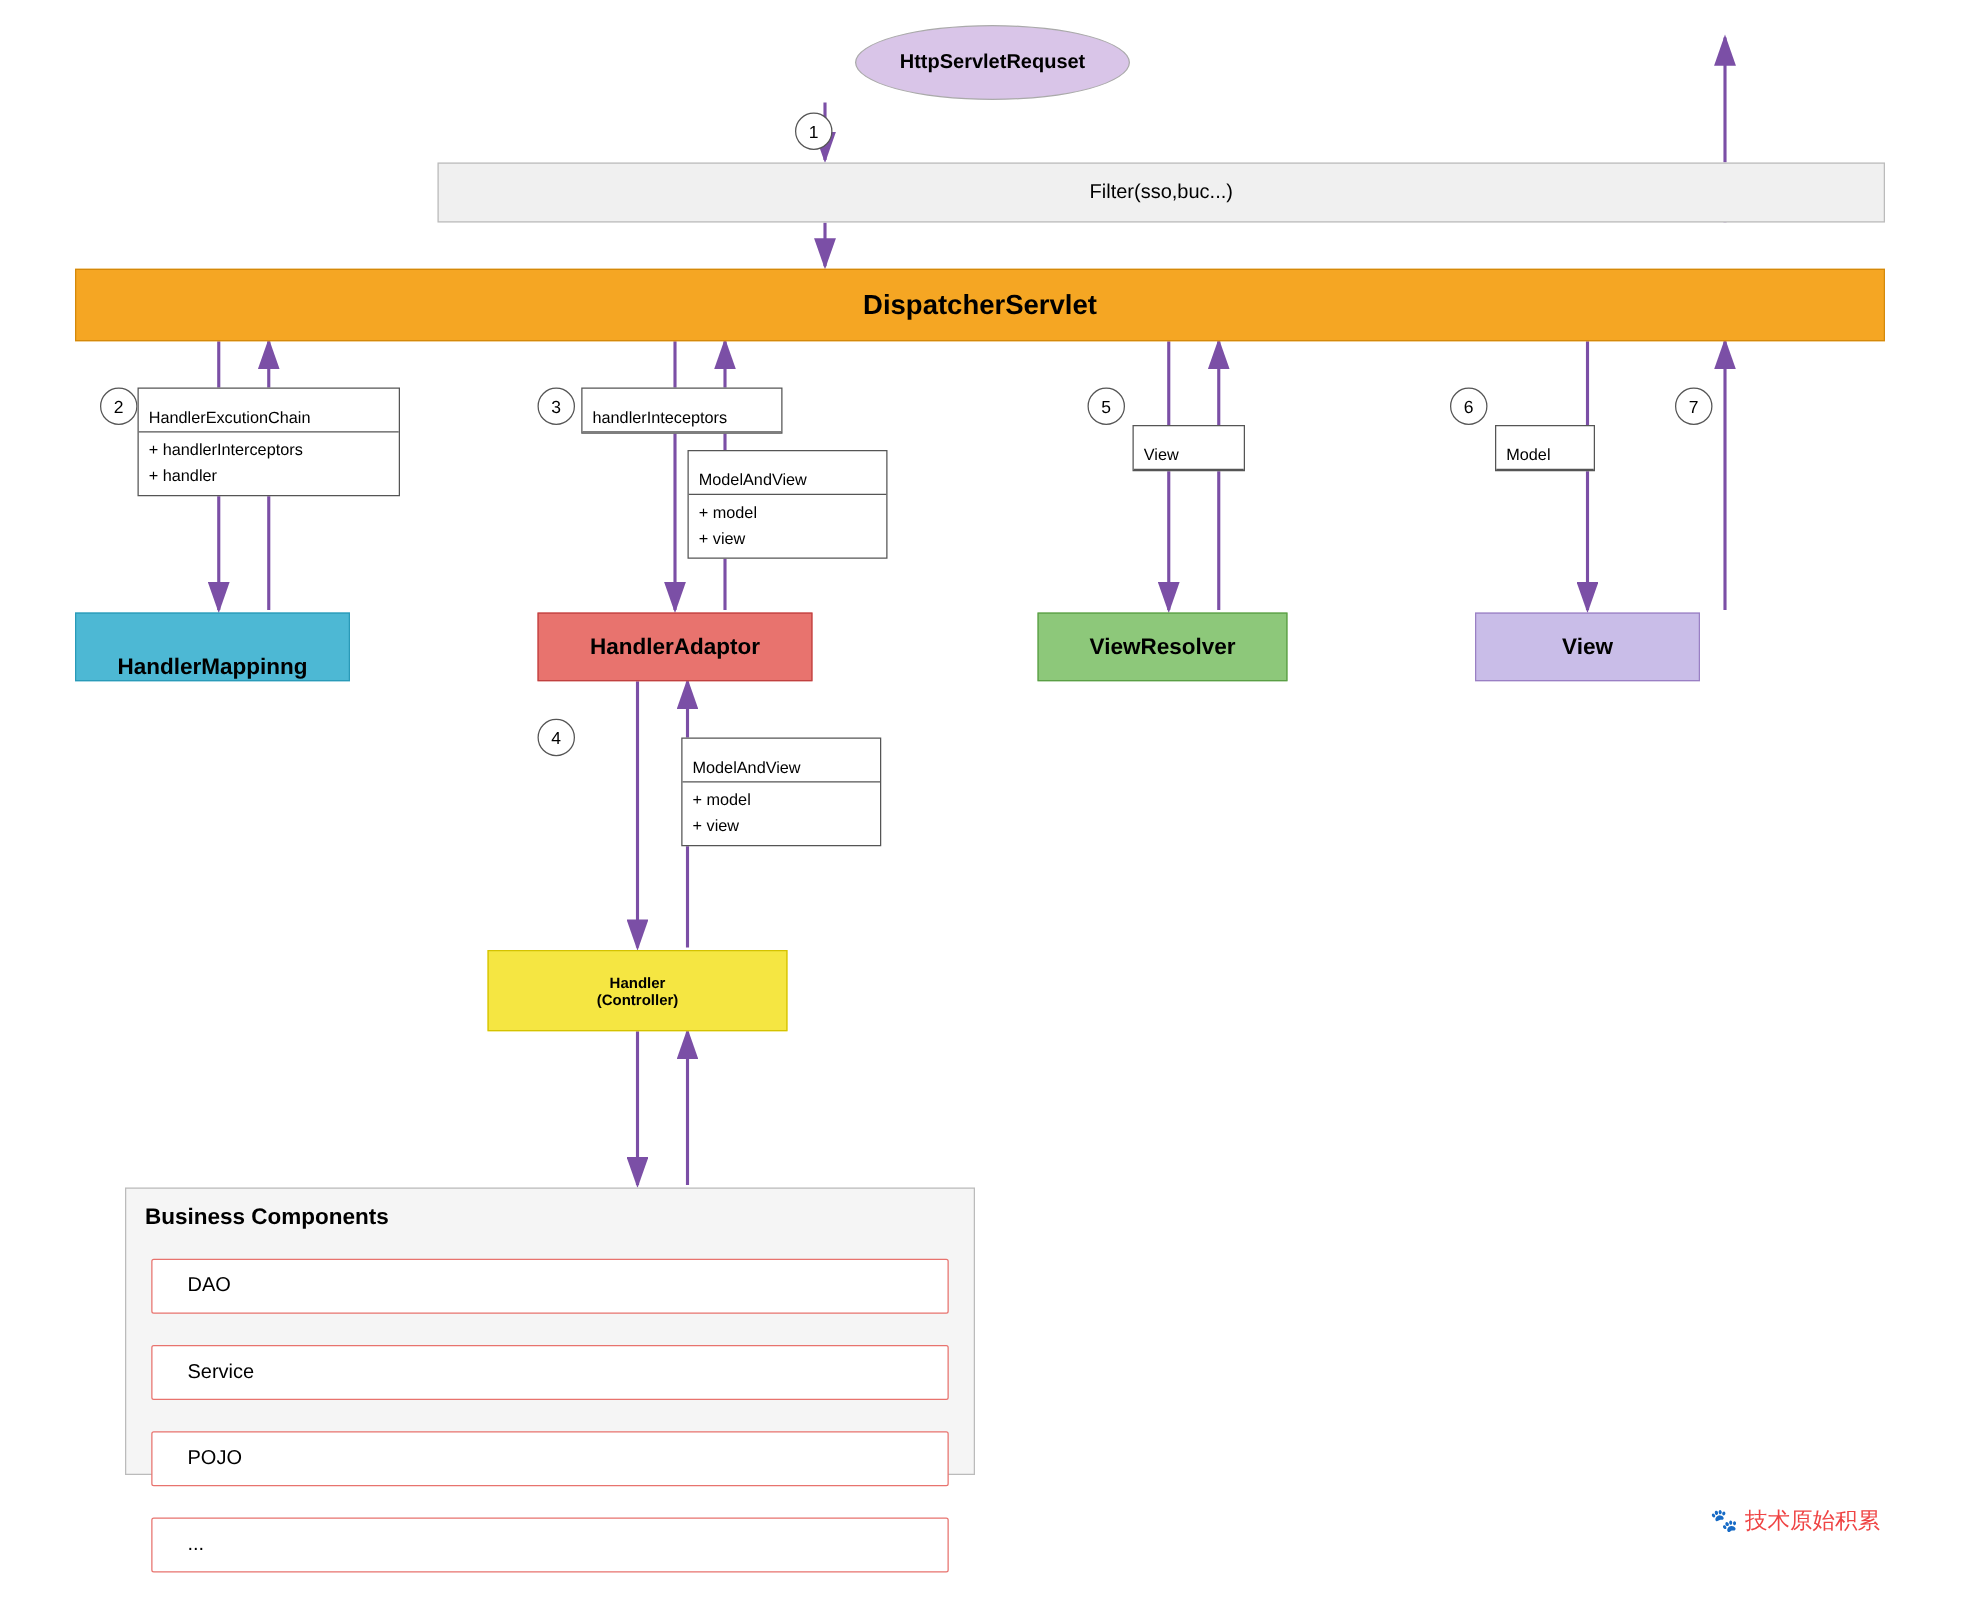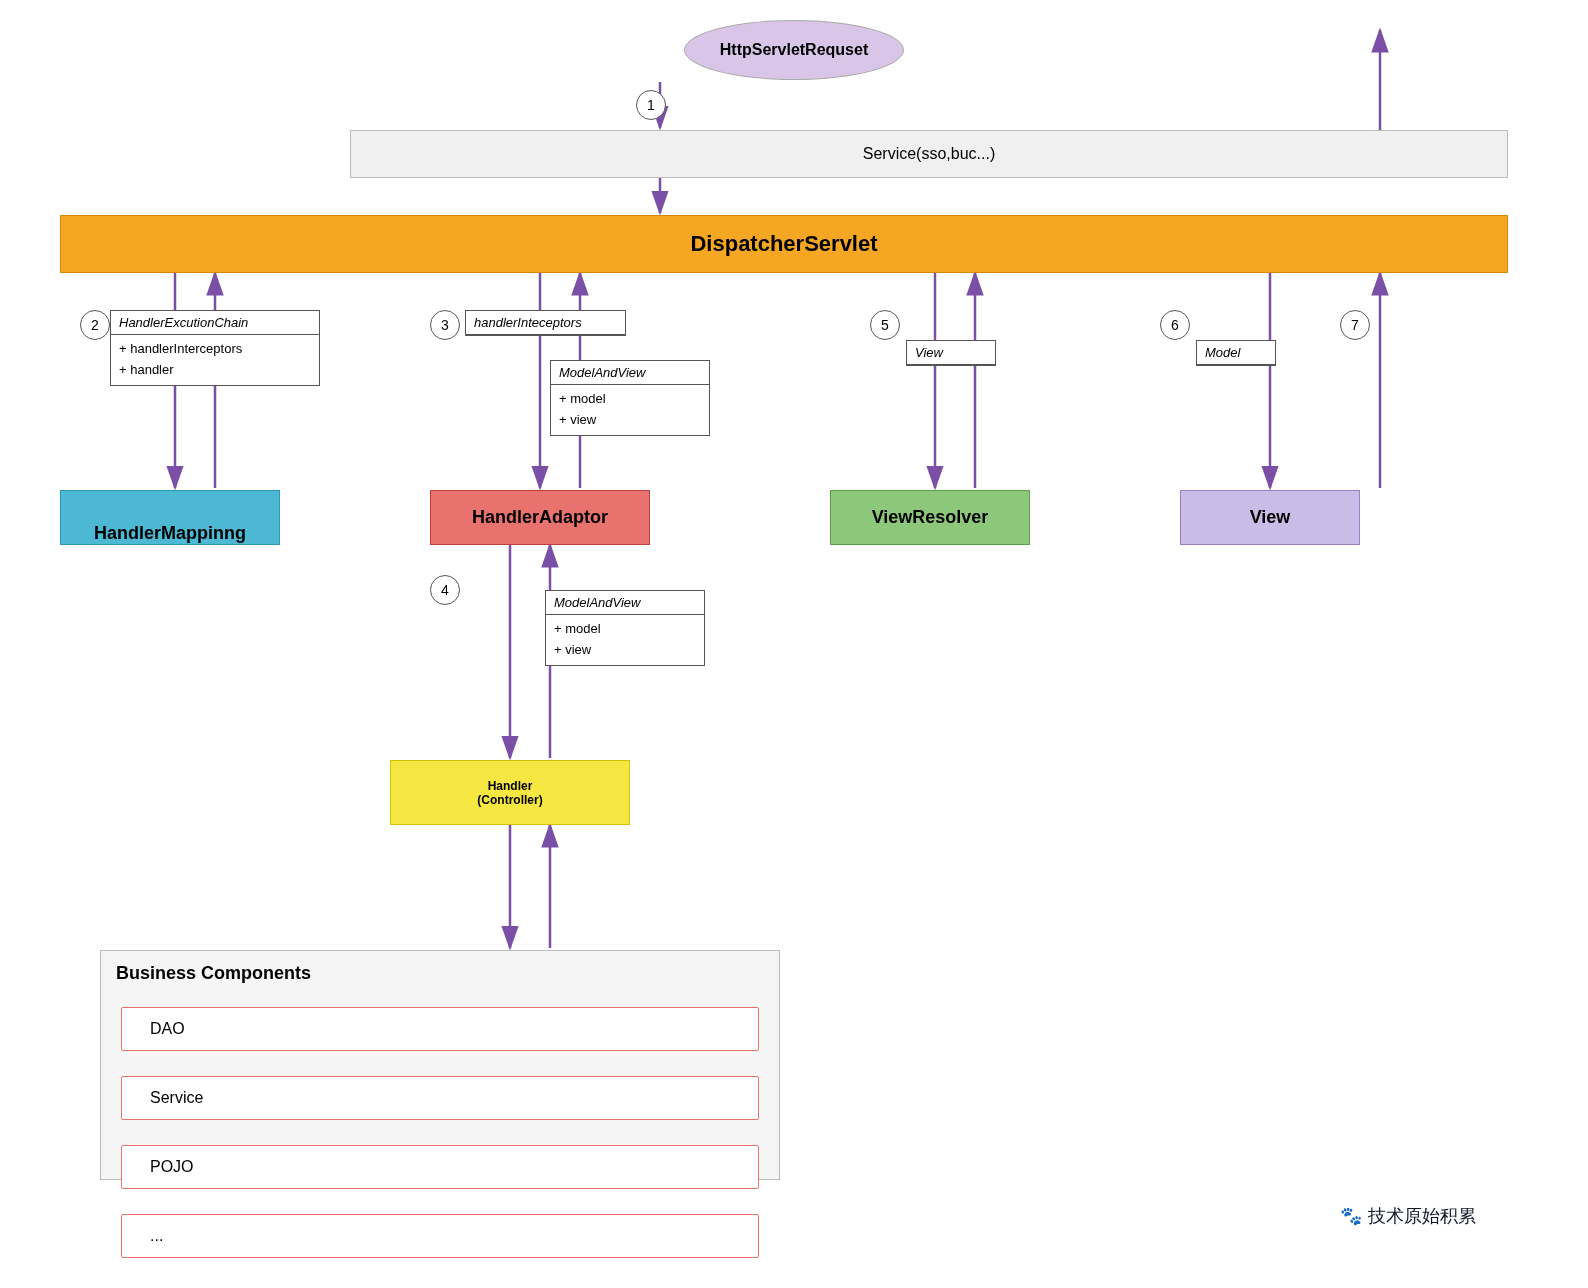--- a/index.html
+++ b/index.html
@@ -185,21 +185,21 @@
     .uml-box {
       position: absolute;
       background: #fff;
       border: 1.5px solid #555;
       font-size: 13px;
     }
 
     .uml-header {
       border-bottom: 1.5px solid #555;
       padding: 4px 8px;
-      font-style: italic;
+      margin-top: 11px;
     }
 
     .uml-body {
       padding: 4px 8px;
       line-height: 1.6;
     }
 
     
     .circle-num {
       position: absolute;
@@ -221,23 +221,23 @@
       left: 0;
       width: 1588px;
       height: 1288px;
       pointer-events: none;
     }
 
     
     .watermark {
       position: absolute;
       bottom: 60px;
-      right: 112px;
-      font-size: 18px;
-      color: #0f172a;
+      right: 84px;
+      font-size: 18px;
+      color: #ef4444;
     }
   </style>
 </head>
 <body>
 
 <div class="diagram-container">
 
   <svg class="arrows-svg">
     <defs>
       <marker id="arrow-end" markerWidth="10" markerHeight="7" refX="9" refY="3.5" orient="auto">
@@ -283,21 +283,21 @@
 
   <div class="http-ellipse">
     <span>HttpServletRequset</span>
   </div>
 
   <div class="circle-num" style="left:636px;top:90px;">
     <span>1</span>
   </div>
 
   <div class="filter-box">
-    <span>Service(sso,buc...)</span>
+    <span>Filter(sso,buc...)</span>
   </div>
 
   <div class="dispatcher-bar">
     <span>DispatcherServlet</span>
   </div>
 
   <div class="circle-num" style="left:80px;top:310px;">
     <span>2</span>
   </div>
 

